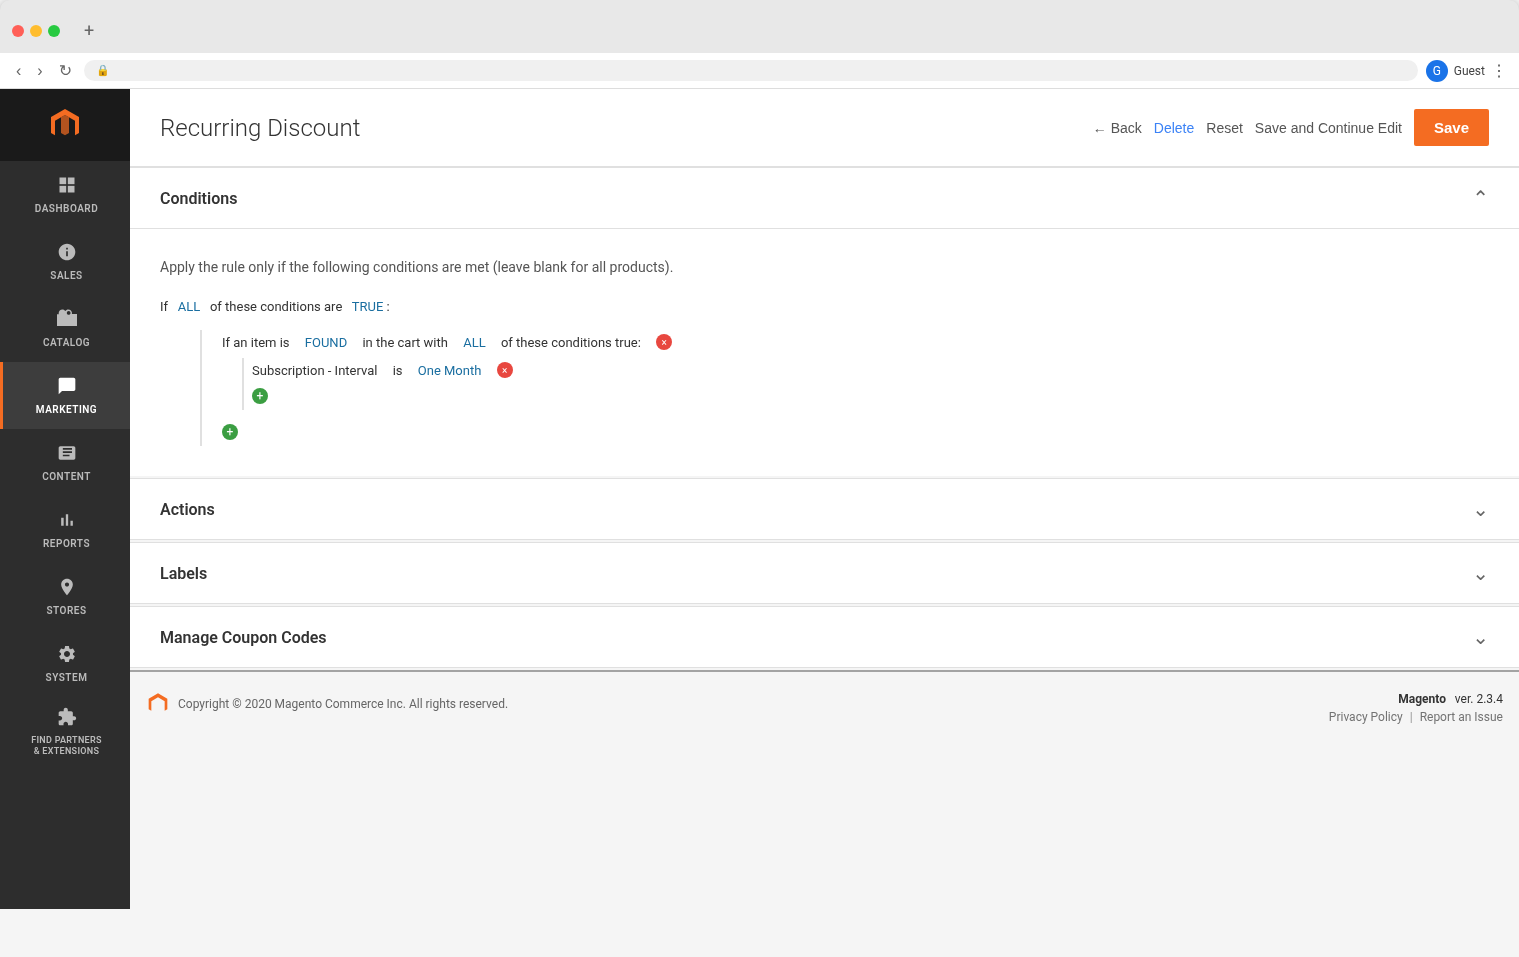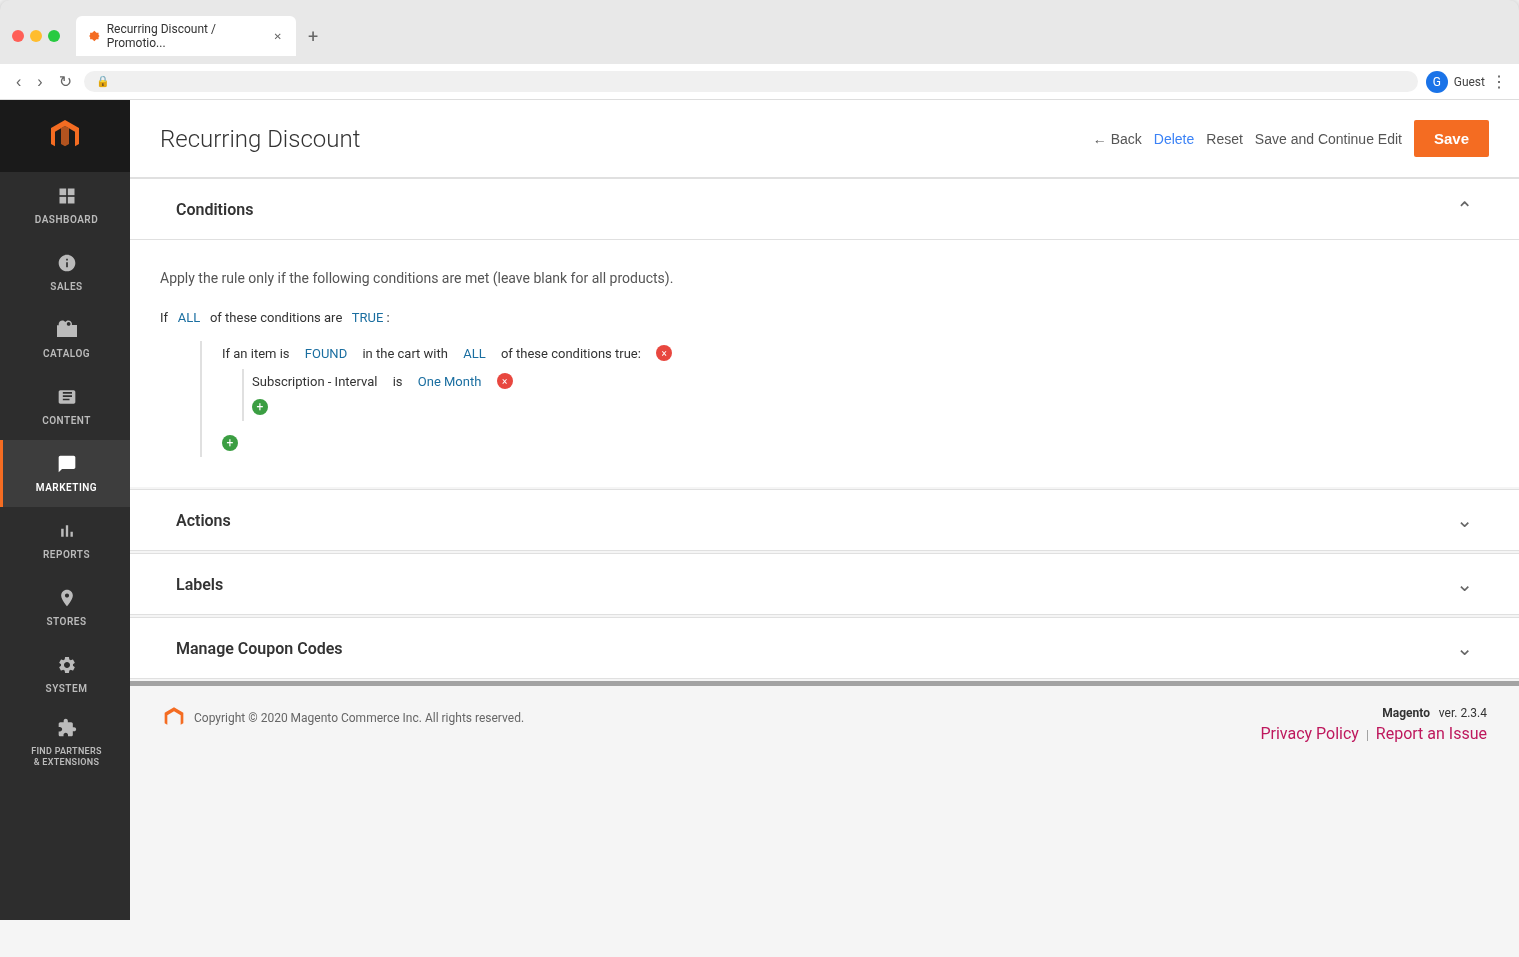--- a/index.html
+++ b/index.html
@@ -161,21 +161,21 @@
     }
 
     
     .accordion-section {
       background: #fff;
       margin-bottom: 2px;
       border-top: 1px solid #e0e0e0;
     }
     .accordion-header {
       display: flex; align-items: center; justify-content: space-between;
-      padding: 18px 46px;
+      padding: 18px 30px;
       cursor: pointer;
       border-bottom: 1px solid #e0e0e0;
       gap: 6px;
     }
     .accordion-title {
       font-size: 16px; font-weight: 600; color: #333;
     }
     .accordion-toggle { font-size: 20px; color: #666; }
 
     
@@ -223,57 +223,50 @@
       background: #3b9e42;
       display: flex; align-items: center; justify-content: center;
       color: white; font-size: 12px; cursor: pointer;
     }
     .add-btn-row { padding: 6px 0; display: flex; }
     .condition-link { color: #1a6ea0; text-decoration: none; cursor: pointer; }
 
     
     .page-footer {
       background: #f5f5f5;
-      padding: 20px 32px;
-      border-top: 5px solid #a3a3a3;
+      padding: 20px 16px;
+      border-top: 2px solid #a3a3a3;
       display: flex; justify-content: space-between; align-items: flex-start;
     }
     .footer-copyright {
       display: flex; align-items: center; gap: 8px;
       font-size: 12px; color: #666;
     }
     .footer-right { text-align: right; font-size: 12px; color: #666; }
     .footer-version { font-size: 12px; color: #333; }
     .footer-links { margin-top: 4px; }
-    .footer-link { color: #be185d; text-decoration: none; font-size: 16px; text-align: center; }
+    .footer-link { color: #737373; text-decoration: none; font-size: 12px; text-align: center; }
     .footer-sep { color: #999; margin: 0 4px; }
 
     
     .page-body::-webkit-scrollbar { width: 8px; }
     .page-body::-webkit-scrollbar-track { background: #f0f0f0; }
     .page-body::-webkit-scrollbar-thumb { background: #ccc; border-radius: 4px; }
   </style>
 </head>
 <body>
 
 <div class="browser-chrome">
   <div class="browser-titlebar">
     <div class="traffic-lights">
       <div class="traffic-light tl-red"></div>
       <div class="traffic-light tl-yellow"></div>
       <div class="traffic-light tl-green"></div>
     </div>
     <div class="tab-bar">
-      <div class="browser-tab">
-        <svg class="tab-favicon" viewBox="0 0 24 24" fill="#f46c22">
-          <path d="M12 2L8 6H4v4L2 12l2 2v4h4l4 4 4-4h4v-4l2-2-2-2V6h-4L12 2z"></path>
-        </svg>
-        <span>Recurring Discount / Promotio...</span>
-        <span class="tab-close">✕</span>
-      </div>
       <span class="tab-new">+</span>
     </div>
   </div>
   <div class="address-bar-row">
     <button class="nav-btn">‹</button>
     <button class="nav-btn">›</button>
     <button class="nav-btn">↻</button>
     <div class="address-bar">
       <span class="lock-icon">🔒</span>
     </div>
@@ -315,35 +308,35 @@
         <span class="sidebar-item-label">SALES</span>
       </div>
       <div class="sidebar-item">
         <span class="sidebar-item-icon">
           <svg width="20" height="20" viewBox="0 0 24 24" fill="currentColor">
               <path d="M20 6h-2.18c.07-.44.18-.87.18-1.33C18 2.54 15.96.5 13.5.5c-1.46 0-2.67.75-3.5 1.88C9.17 1.25 7.96.5 6.5.5 4.04.5 2 2.54 2 5c0 .46.11.89.18 1.33H0v14h24V6h-4zm-6-3.5c1.24 0 2.25 1.01 2.25 2.25S15.24 7 14 7c-1.24 0-2.25-1.01-2.25-2.25S12.76 2.5 14 2.5z"></path>
             </svg>
         </span>
         <span class="sidebar-item-label">CATALOG</span>
       </div>
+      <div class="sidebar-item active">
+        <span class="sidebar-item-icon">
+          <svg width="20" height="20" viewBox="0 0 24 24" fill="currentColor">
+              <path d="M20 2H4c-1.1 0-2 .9-2 2v18l4-4h14c1.1 0 2-.9 2-2V4c0-1.1-.9-2-2-2z"></path>
+            </svg>
+        </span>
+        <span class="sidebar-item-label">MARKETING</span>
+      </div>
       <div class="sidebar-item">
         <span class="sidebar-item-icon">
           <svg width="20" height="20" viewBox="0 0 24 24" fill="currentColor">
               <path d="M20 4H4c-1.1 0-2 .9-2 2v12c0 1.1.9 2 2 2h16c1.1 0 2-.9 2-2V6c0-1.1-.9-2-2-2zm-5 12H7v-2h8v2zm3-4H7v-2h11v2zm0-4H7V6h11v2z"></path>
             </svg>
         </span>
         <span class="sidebar-item-label">CONTENT</span>
-      </div>
-      <div class="sidebar-item active">
-        <span class="sidebar-item-icon">
-          <svg width="20" height="20" viewBox="0 0 24 24" fill="currentColor">
-              <path d="M20 2H4c-1.1 0-2 .9-2 2v18l4-4h14c1.1 0 2-.9 2-2V4c0-1.1-.9-2-2-2z"></path>
-            </svg>
-        </span>
-        <span class="sidebar-item-label">MARKETING</span>
       </div>
       <div class="sidebar-item">
         <span class="sidebar-item-icon">
           <svg width="20" height="20" viewBox="0 0 24 24" fill="currentColor">
               <path d="M5 9.2h3V19H5V9.2zM10.6 5h2.8v14h-2.8V5zM16.2 13h2.8v6h-2.8v-6z"></path>
             </svg>
         </span>
         <span class="sidebar-item-label">REPORTS</span>
       </div>
       <div class="sidebar-item">

